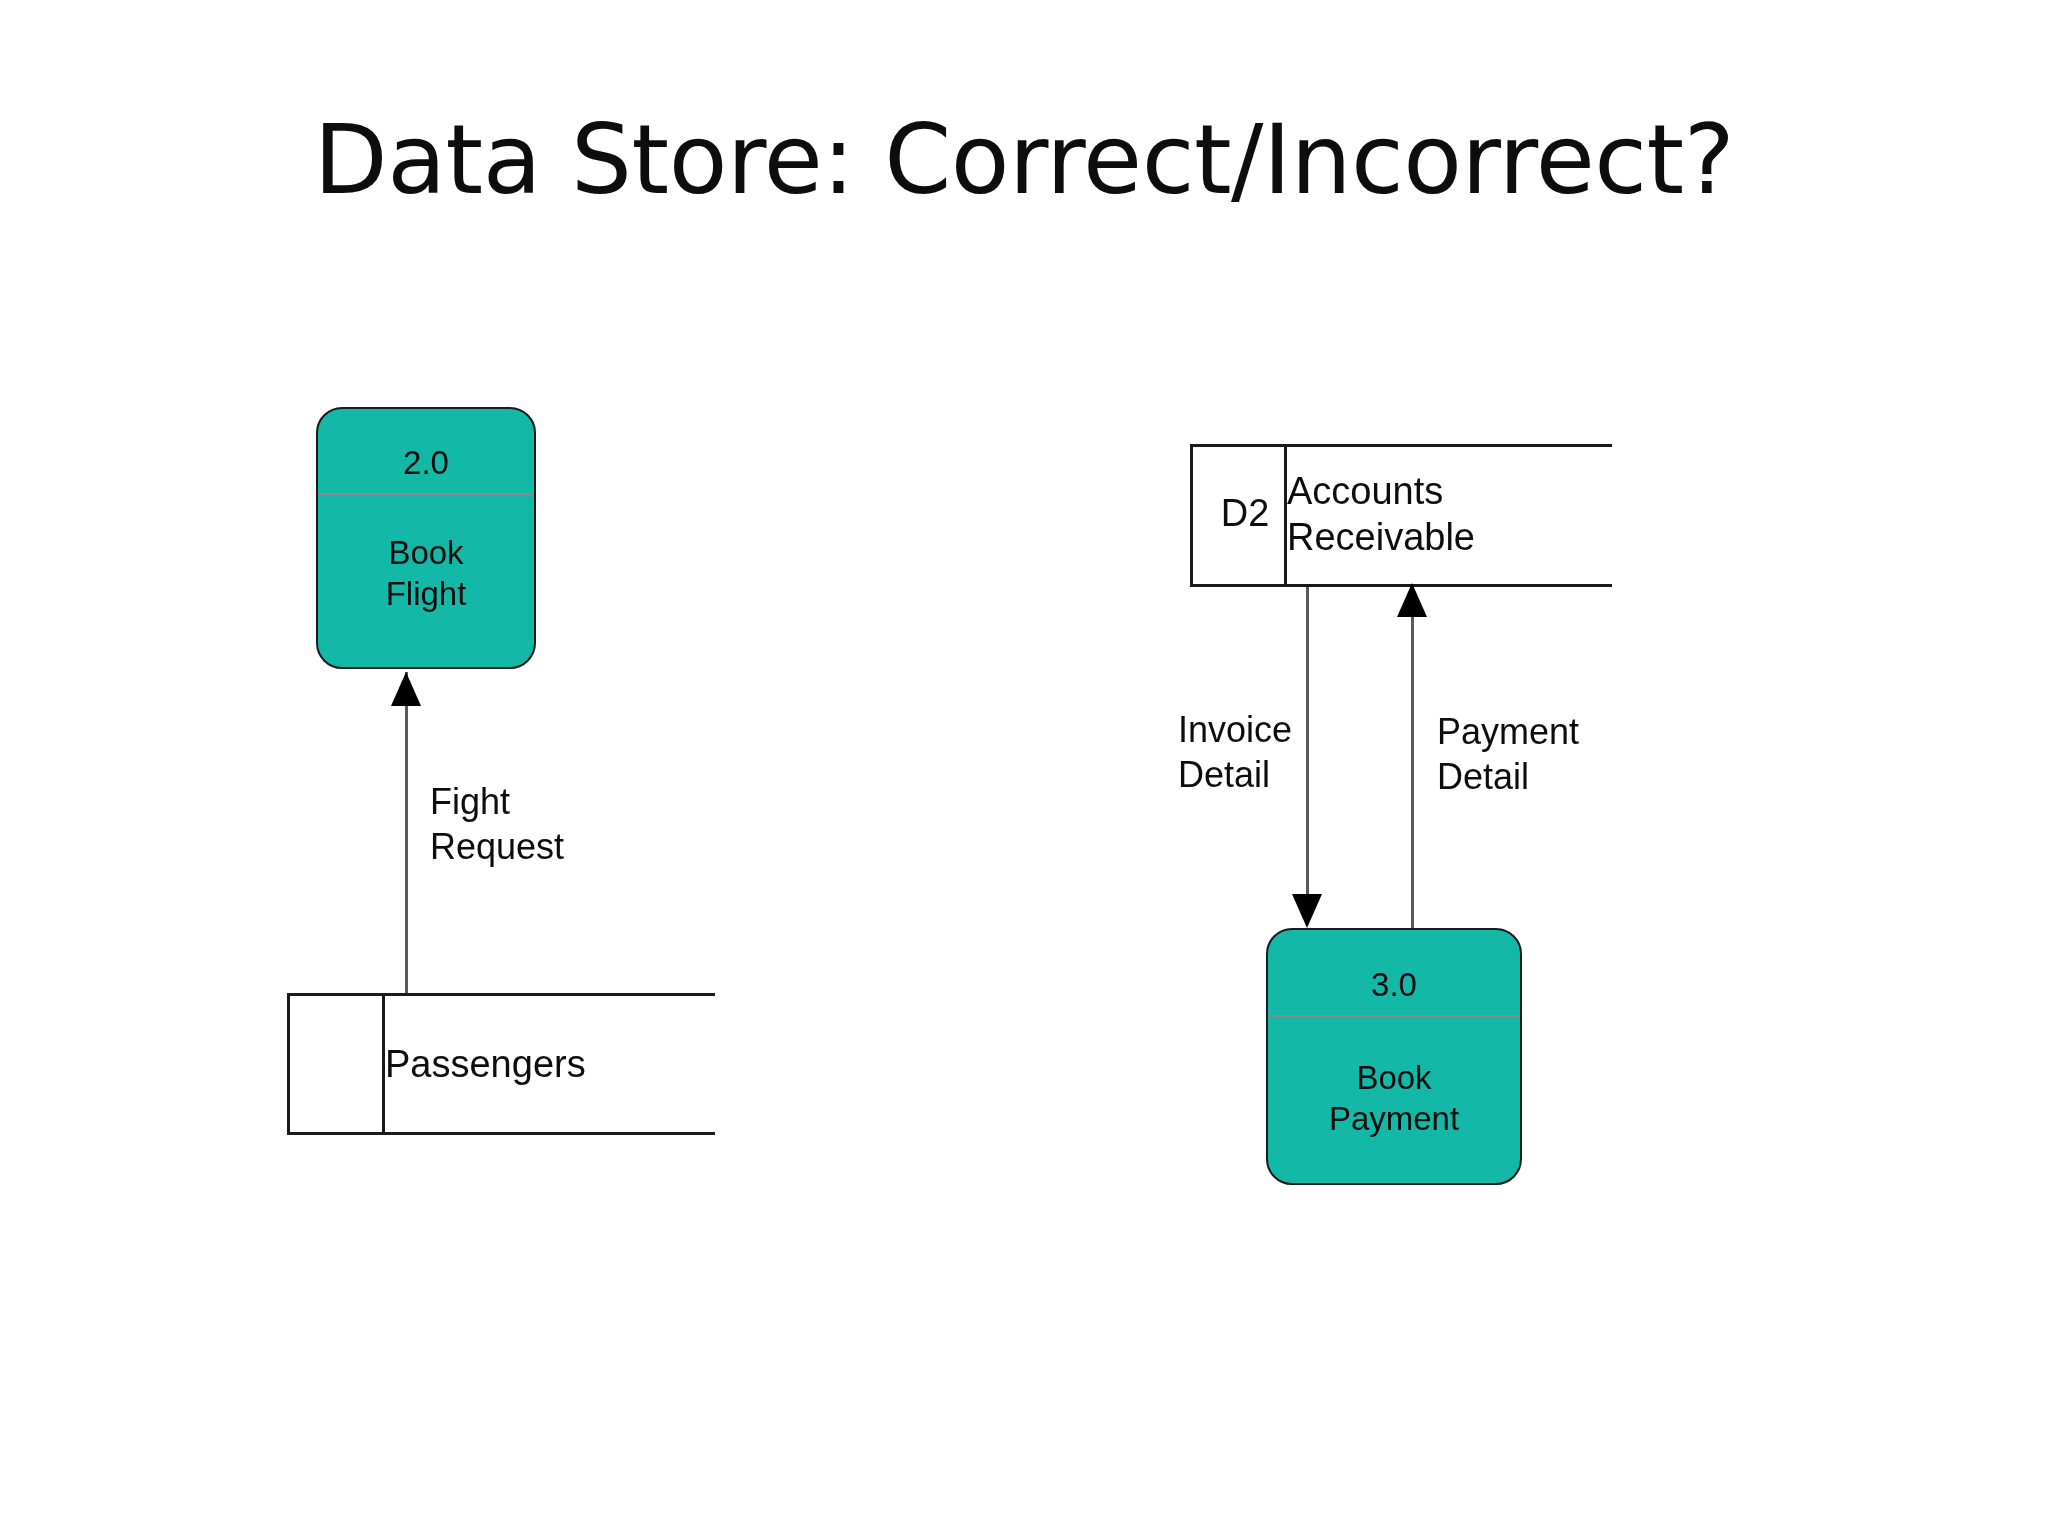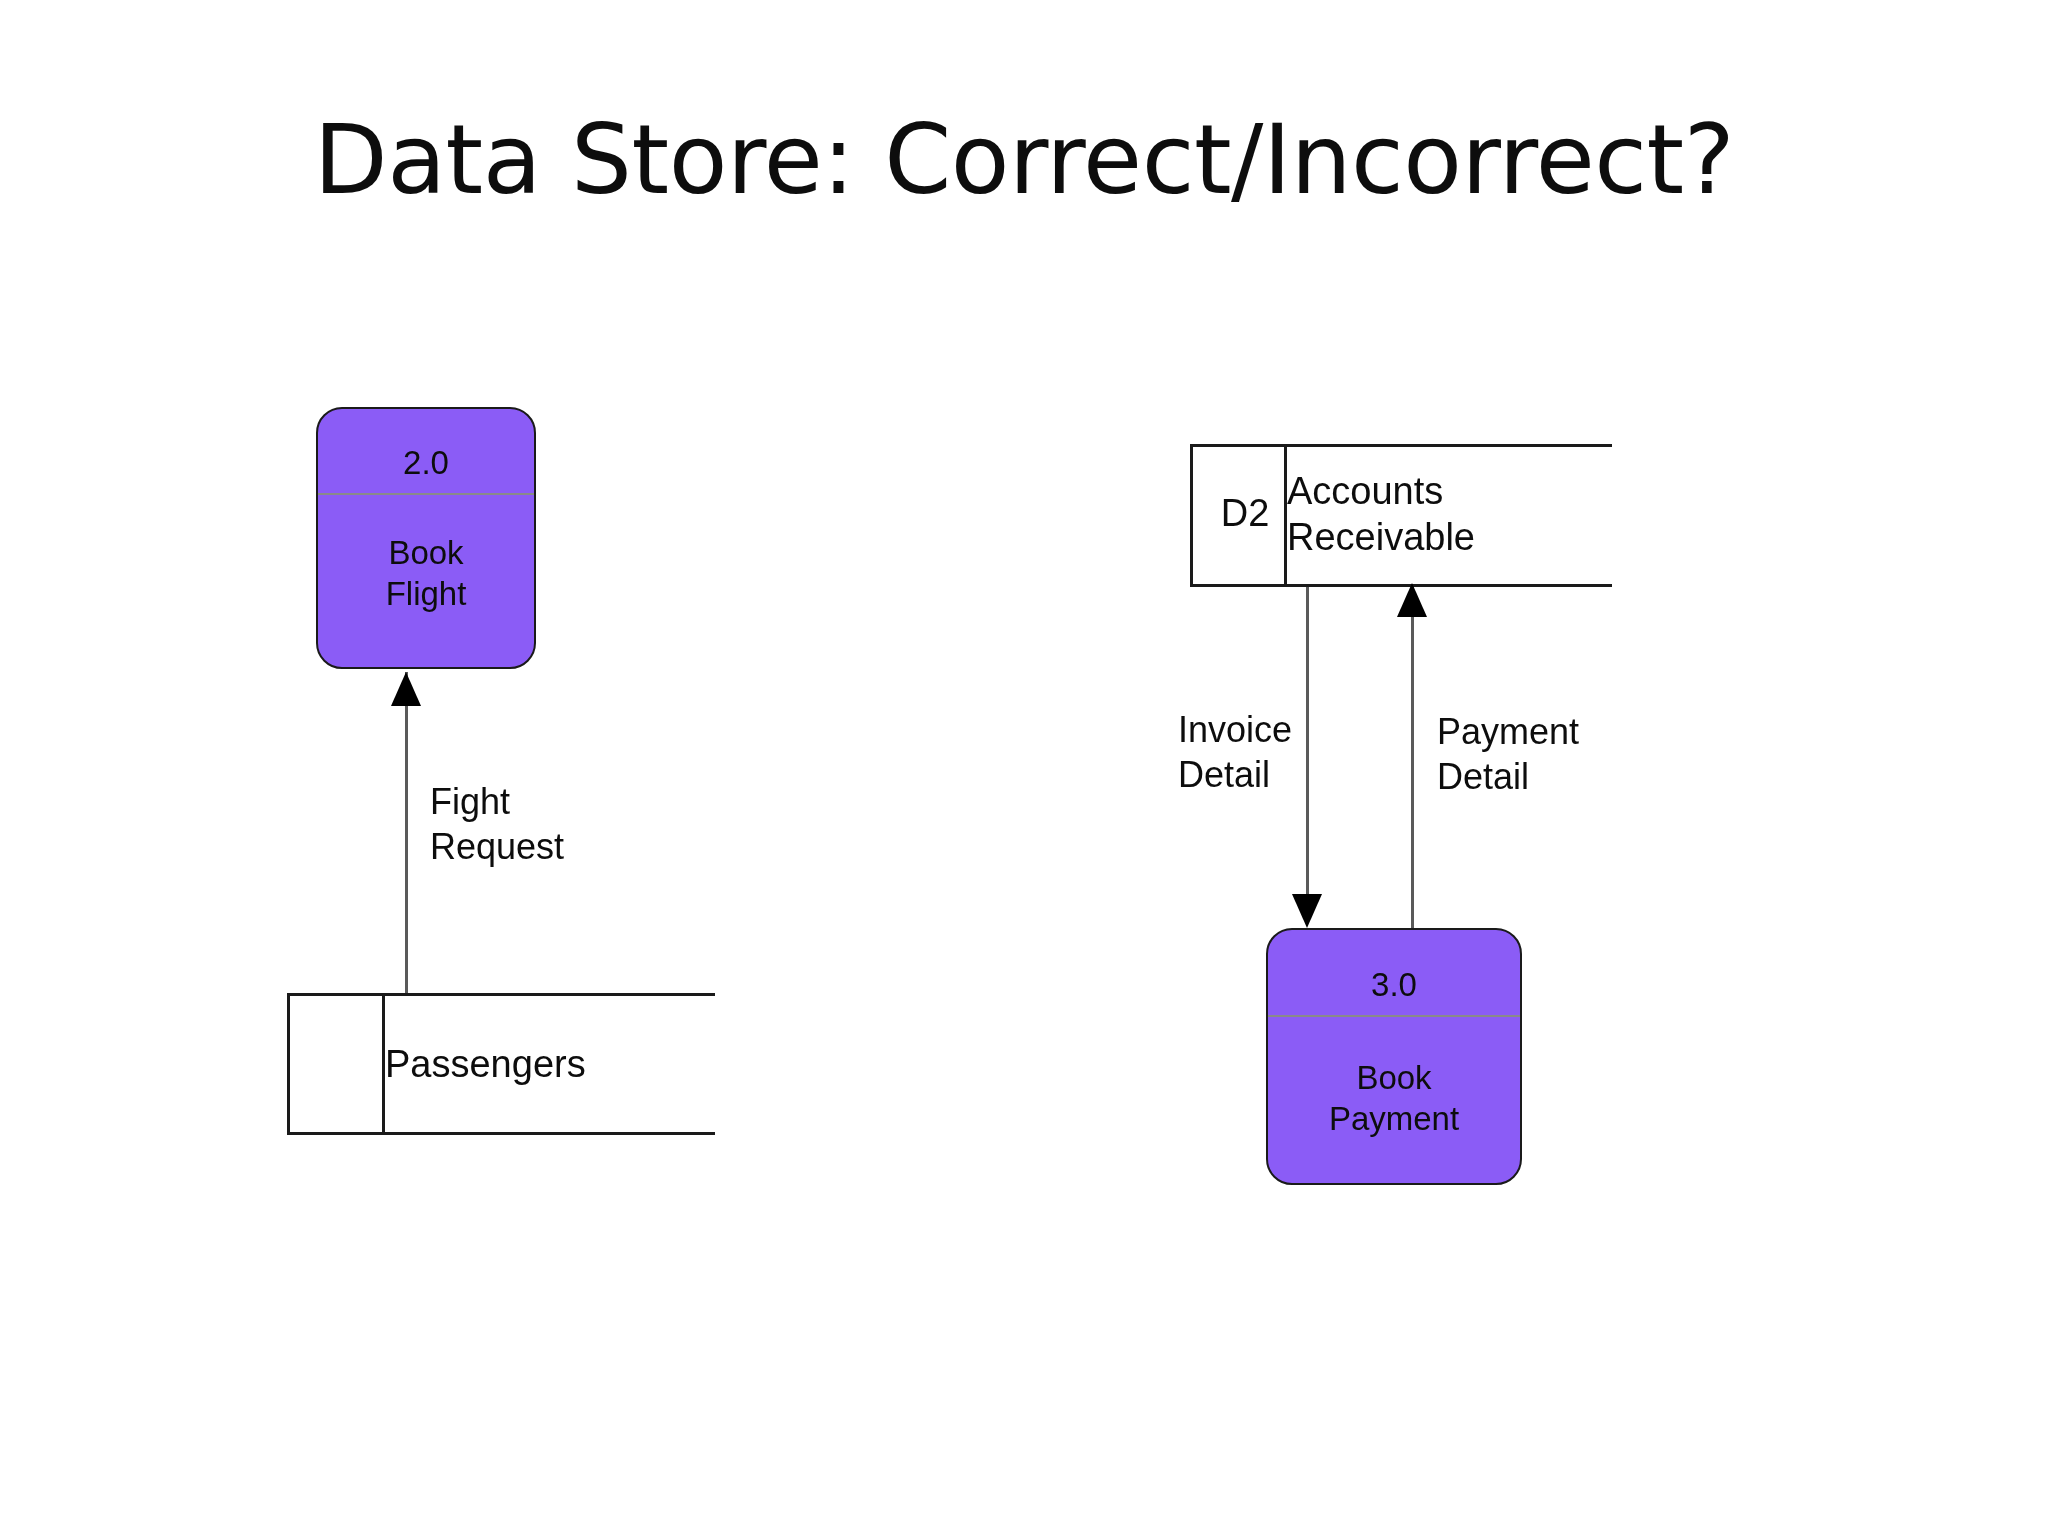--- a/index.html
+++ b/index.html
@@ -32,21 +32,21 @@
     letter-spacing: -0.5px;
     white-space: nowrap;
   }
 
   
   .process {
     position: absolute;
     box-sizing: border-box;
     border: 2px solid #1a1a1a;
     border-radius: 26px;
-    background: #8b5cf6;
+    background: #14b8a6;
   }
   .process .proc-divider {
     position: absolute;
     left: 0;
     right: 0;
     height: 0;
     border-top: 2px solid #8a8a8a;
   }
   .process .proc-id {
     position: absolute;

